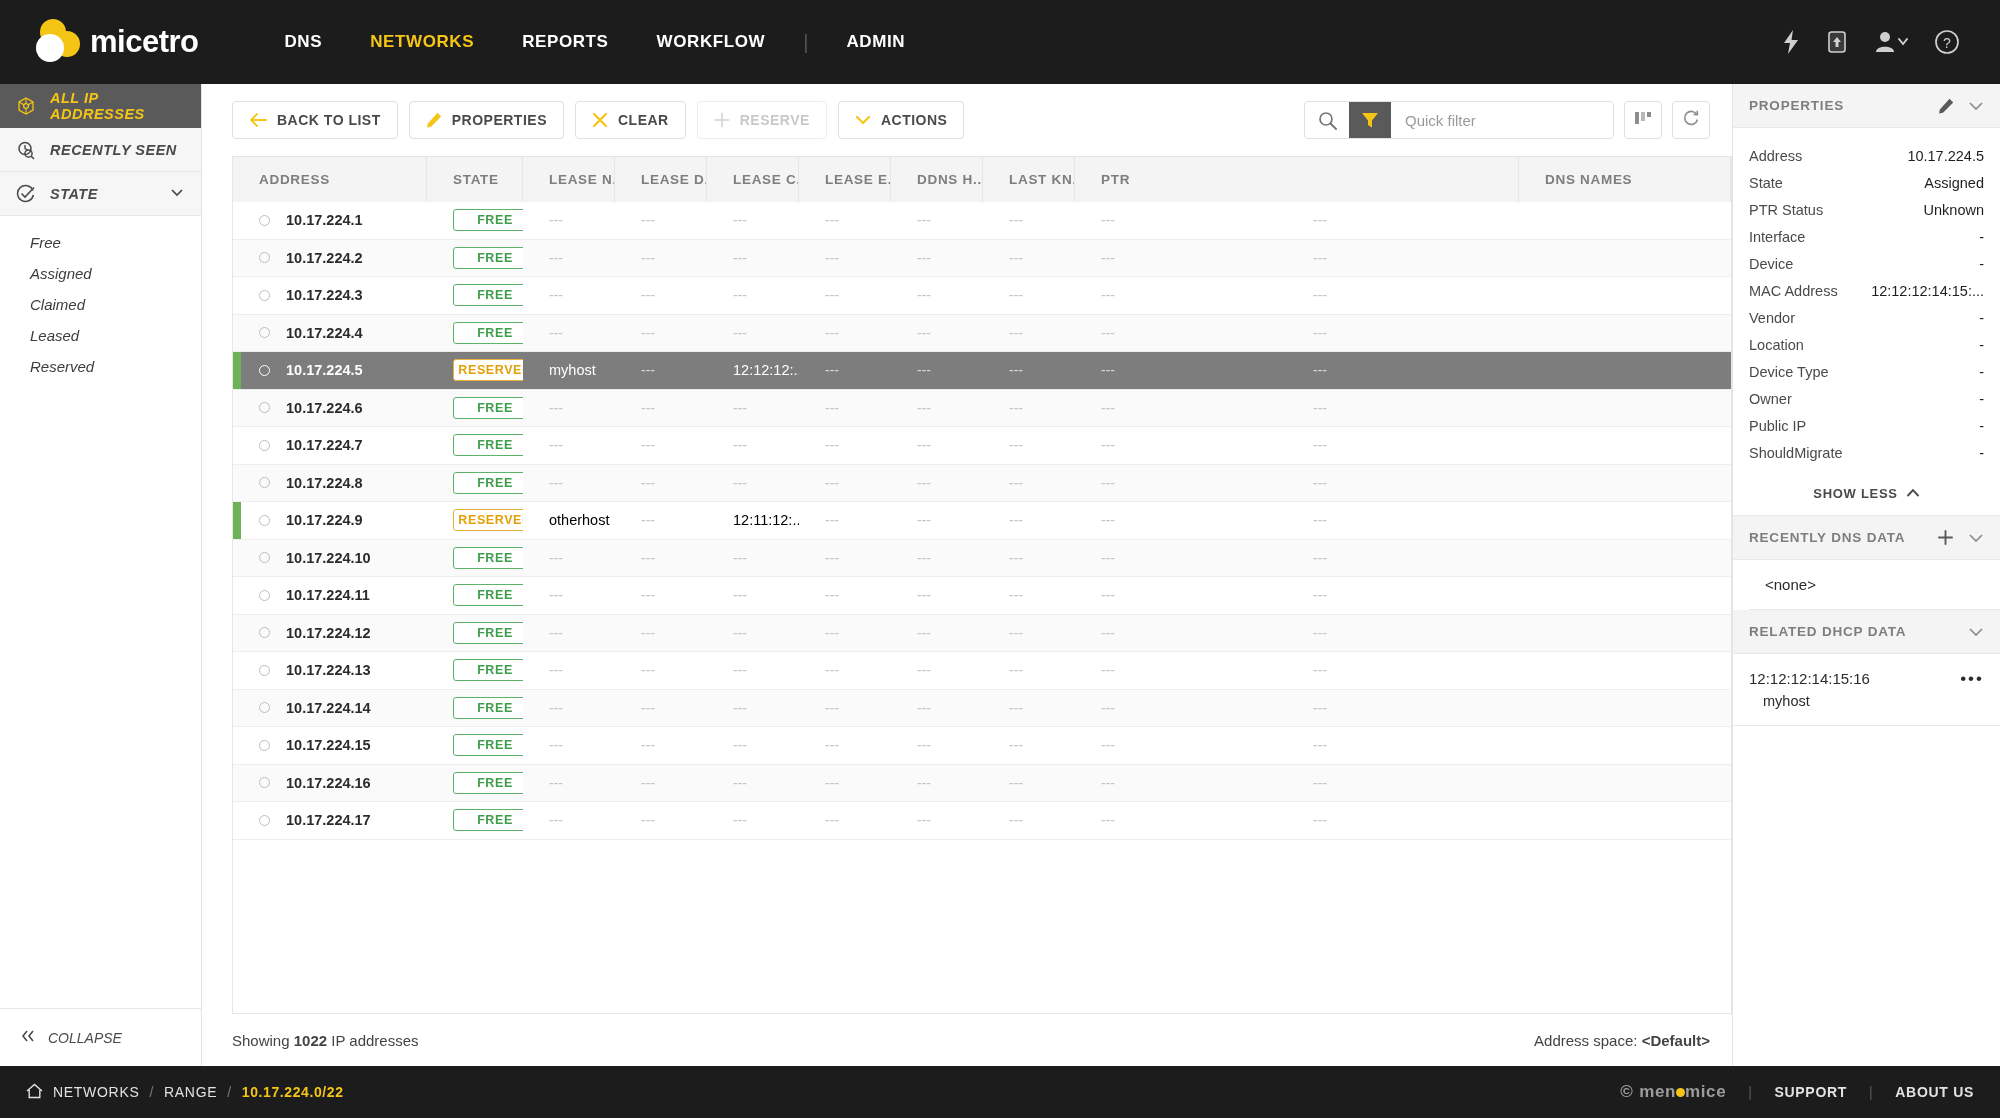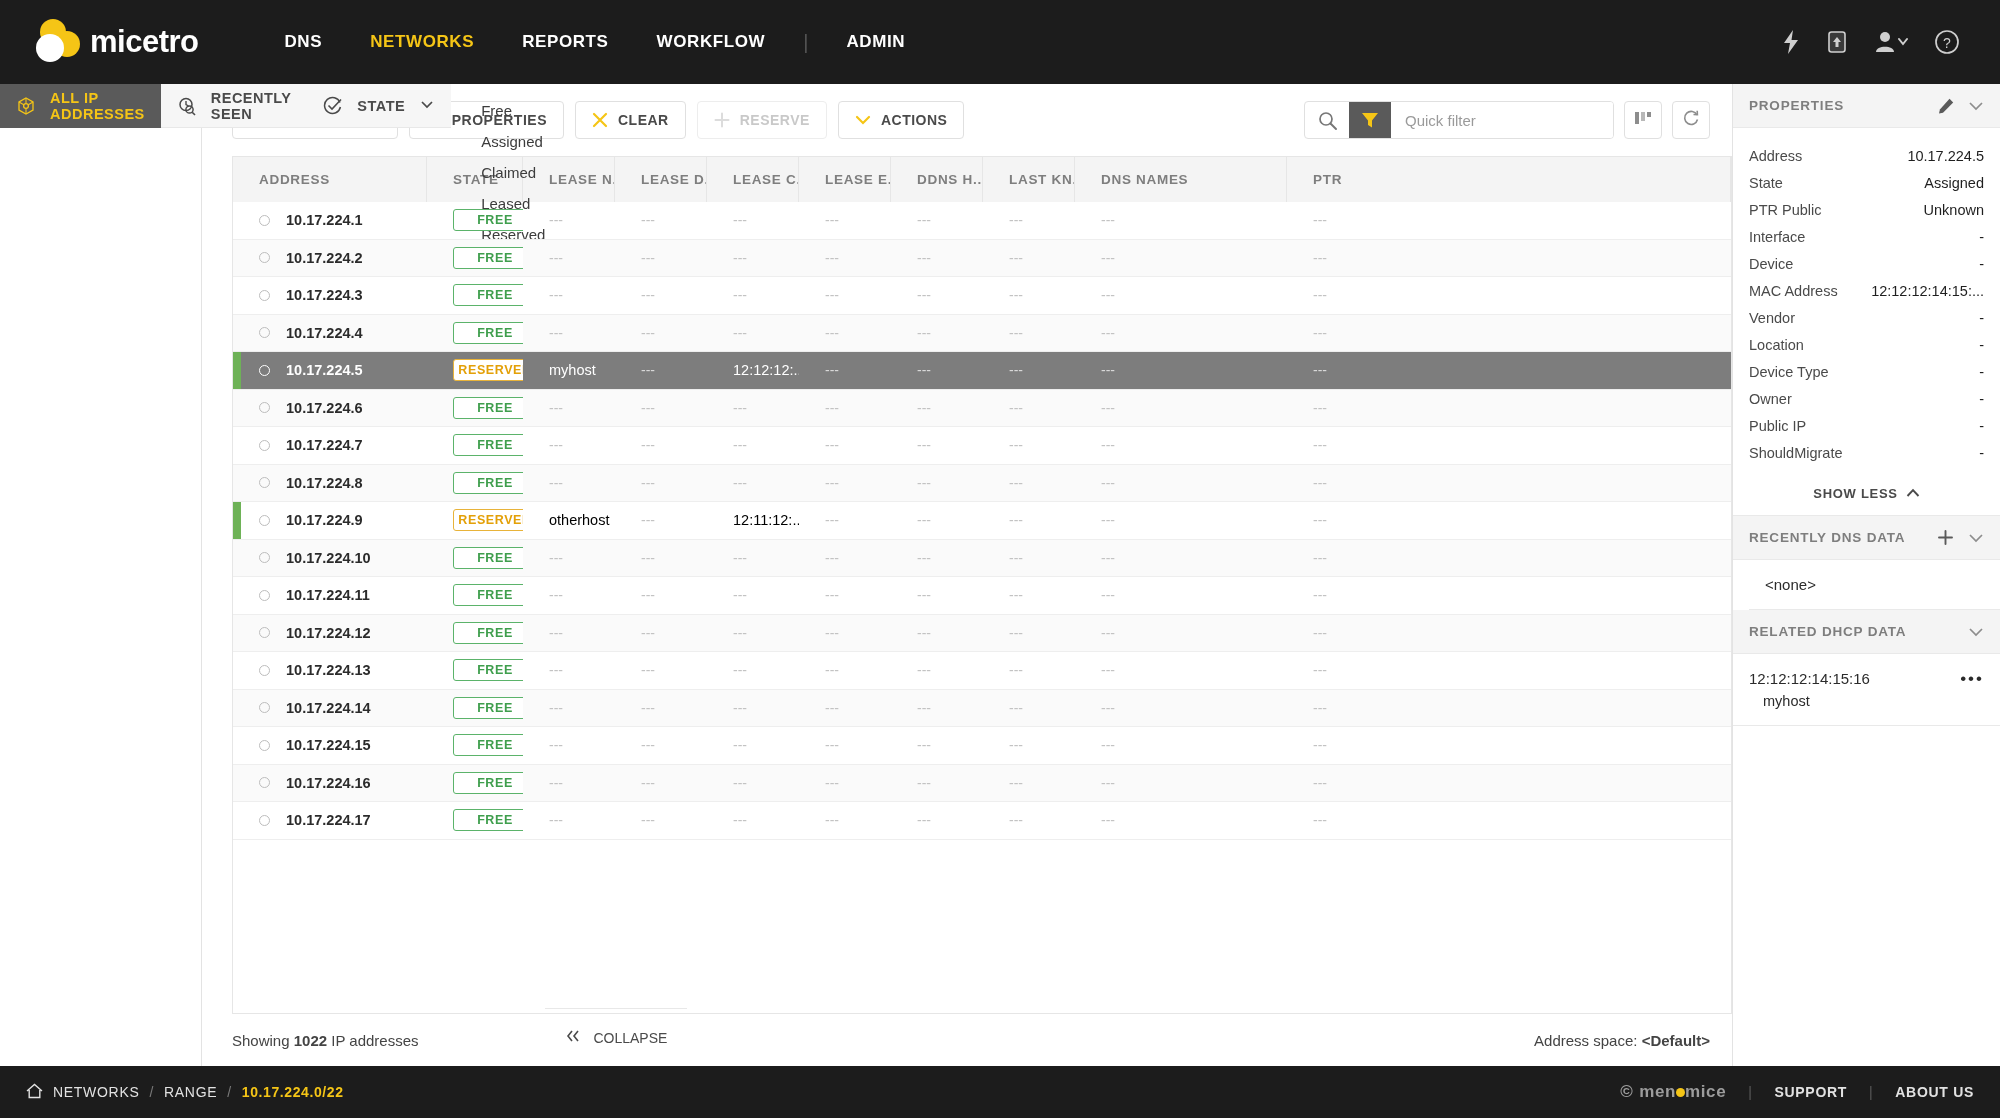--- a/index.html
+++ b/index.html
@@ -30,22 +30,22 @@
   .nav-sep { color:#555; font-size:20px; padding:0 14px; }
   .nav-right { margin-left:auto; display:flex; align-items:center; gap:26px; padding-right:14px; }
   .nav-ic { color:#cfcfcf; display:flex; align-items:center; cursor:pointer; }
   .nav-ic svg { display:block; }
 
   
   .body-row { flex:1; display:flex; min-height:0; }
 
   
   .sidebar {
-    width: 202px; flex:0 0 202px; background:#fff; display:flex; 
-    border-right:1px solid #e3e3e3; position:relative;
+    width: 202px; flex:0 0 202px; background:#fff; display:flex; flex-direction:column;
+    border-right:1px solid #e3e3e3; position:relative;font-style:italic;
   }
   .side-item {
     display:flex; align-items:center; gap:14px; height:44px; padding:0 16px;
     font-size:14.5px; font-weight:700; letter-spacing:0.5px; cursor:pointer;
     border-bottom:1px solid #e8e8e8;
   }
   .side-item.sel { background:#5a5a5a; color:#f5c516; border-bottom:1px solid #5a5a5a; }
   .side-item.plain { background:#f6f6f6; color:#4a4a4a; }
   .side-item .side-ic { width:20px; display:flex; align-items:center; justify-content:center; }
   .side-item .chev { margin-left:auto; }
@@ -364,22 +364,22 @@
       <div class="table-area">
         <div class="thead">
           <div class="th" style="width:194px">ADDRESS</div>
           <div class="th" style="width:96px">STATE</div>
           <div class="th" style="width:92px">LEASE N...</div>
           <div class="th" style="width:92px">LEASE D...</div>
           <div class="th" style="width:92px">LEASE C...</div>
           <div class="th" style="width:92px">LEASE E...</div>
           <div class="th" style="width:92px">DDNS H...</div>
           <div class="th" style="width:92px">LAST KN...</div>
+          <div class="th" style="flex:1">PTR</div>
           <div class="th" style="width:212px">DNS NAMES</div>
-          <div class="th" style="flex:1">PTR</div>
         </div>
         <div class="tbody" id="tbody">
             <div class="tr">
               <div class="bar"></div>
               <div class="td addr" style="width: 194px;">
                 <span class="radio"></span>
                 <span>10.17.224.1</span>
               </div>
               <div class="td" style="width: 96px;">
                 <span class="badge free">FREE</span>
@@ -985,21 +985,21 @@
       <div class="rp-rows" id="prop-rows">
           <div class="rp-row">
             <span class="k">Address</span>
             <span class="v">10.17.224.5</span>
           </div>
           <div class="rp-row">
             <span class="k">State</span>
             <span class="v">Assigned</span>
           </div>
           <div class="rp-row">
-            <span class="k">PTR Public</span>
+            <span class="k">PTR Status</span>
             <span class="v">Unknown</span>
           </div>
           <div class="rp-row">
             <span class="k">Interface</span>
             <span class="v">-</span>
           </div>
           <div class="rp-row">
             <span class="k">Device</span>
             <span class="v">-</span>
           </div>

